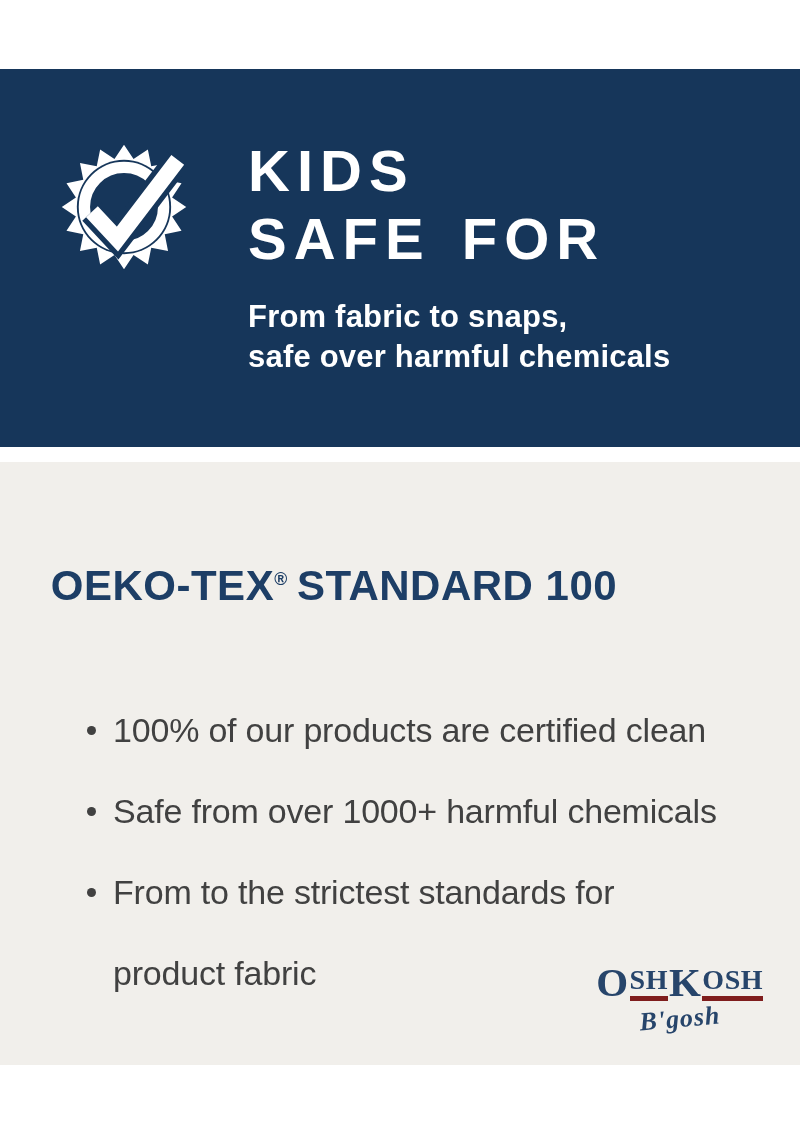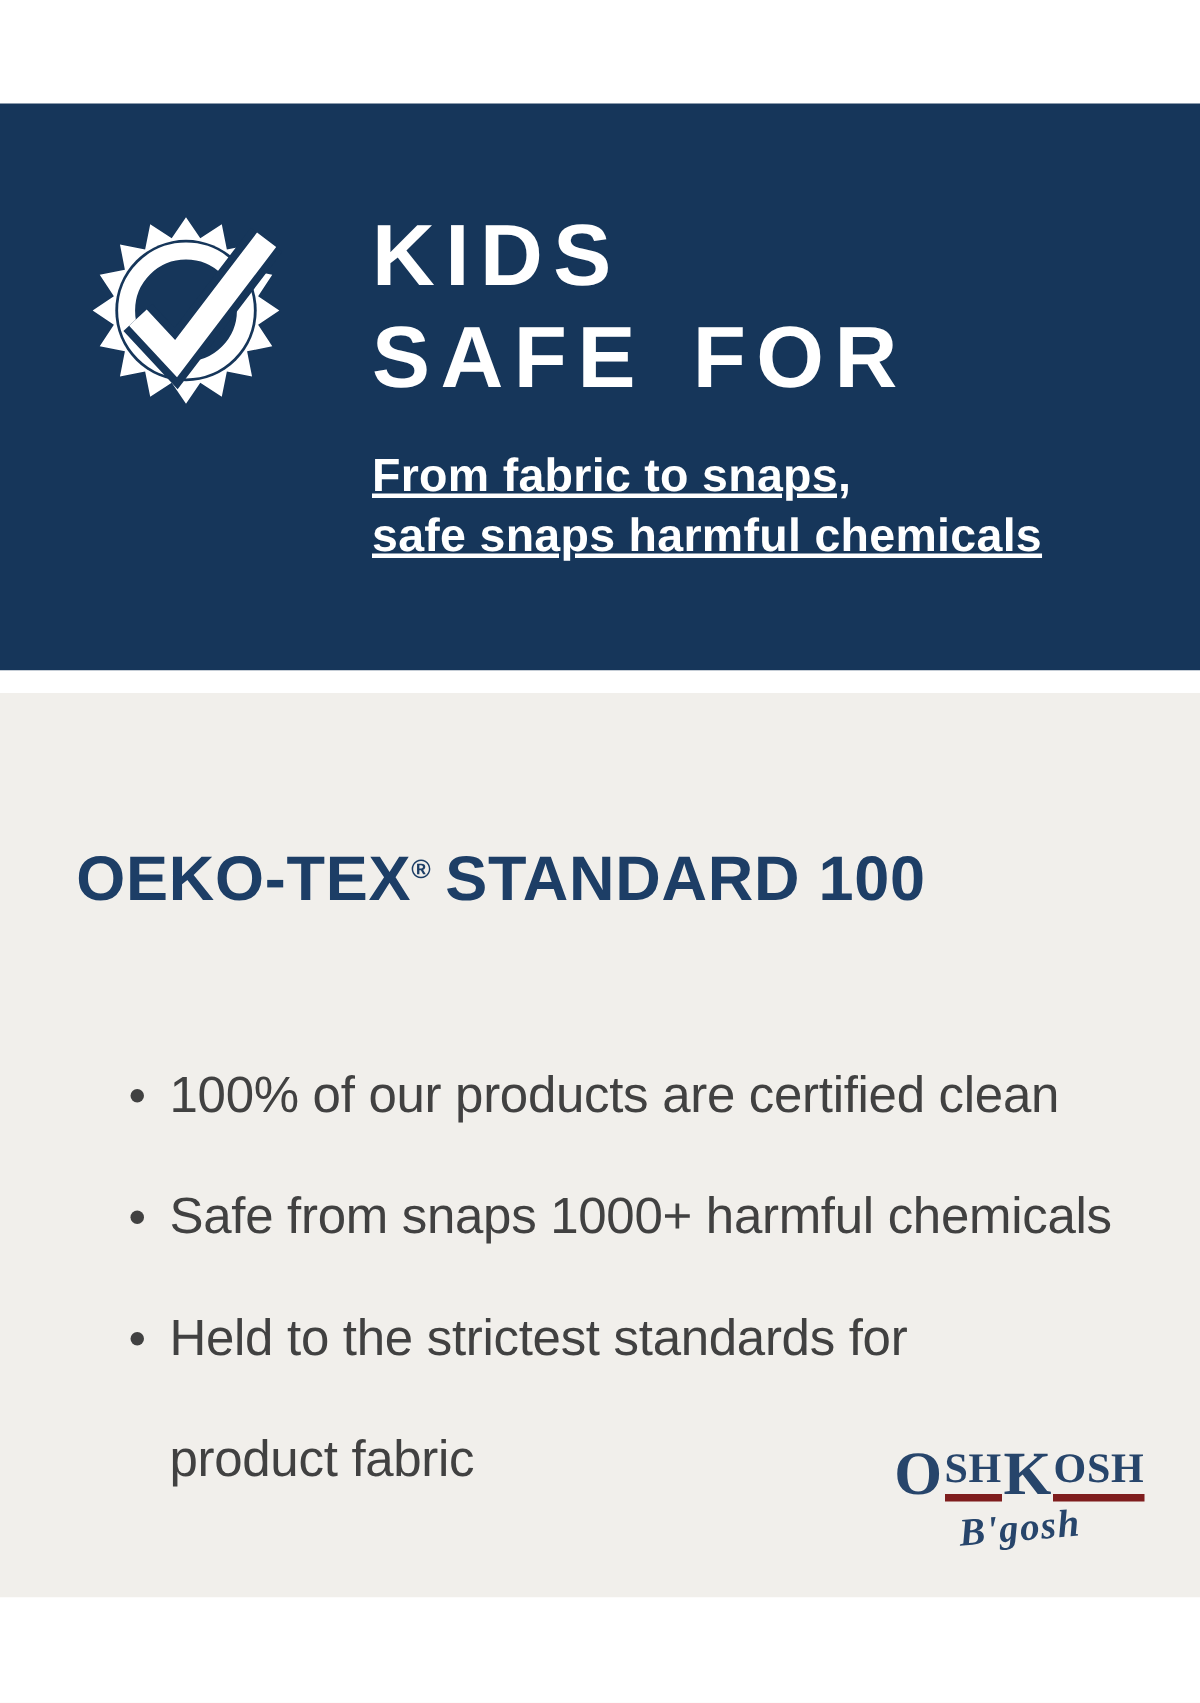--- a/index.html
+++ b/index.html
@@ -35,21 +35,21 @@
   }
   .hero-title span { display: block; }
   .hero-subtitle {
     position: absolute; left: 248px; top: 228px;
     color: #ffffff;
     font-size: 31px; font-weight: bold;
     line-height: 40px;
     letter-spacing: 0.2px;
     white-space: nowrap;
   }
-  .hero-subtitle span { display: block; text-decoration: underline; }
+  .hero-subtitle span { display: block; }
 
   
   .cert-heading {
     position: absolute; left: 0; top: 100px; width: 668px;
     text-align: center;
     color: #1d3e66;
     font-size: 42px; font-weight: bold;
     letter-spacing: 0.5px;
     white-space: nowrap;
   }
@@ -123,45 +123,45 @@
       </svg>
     </div>
 
     <div class="hero-title">
       <span>KIDS</span>
       <span>SAFE FOR</span>
     </div>
 
     <div class="hero-subtitle">
       <span>From fabric to snaps,</span>
-      <span>safe snaps harmful chemicals</span>
+      <span>safe over harmful chemicals</span>
     </div>
 
   </div>
 
   <div class="band-gap"></div>
 
   <div class="cert">
 
     <div class="cert-heading">
       <span>OEKO-TEX</span><sup>®</sup><span class="suffix">STANDARD 100</span>
     </div>
 
     <ul class="cert-bullets">
       <li>
         <span class="dot"></span>
         <span class="line">100% of our products are certified clean</span>
       </li>
       <li>
         <span class="dot"></span>
-        <span class="line">Safe from snaps 1000+ harmful chemicals</span>
+        <span class="line">Safe from over 1000+ harmful chemicals</span>
       </li>
       <li>
         <span class="dot"></span>
-        <span class="line">Held to the strictest standards for</span>
+        <span class="line">From to the strictest standards for</span>
         <span class="line">product fabric</span>
       </li>
     </ul>
 
     <div class="logo">
       <div class="logo-word">
         <span class="big">O</span>
           <span class="small">SH</span>
           <span class="big">K</span>
           <span class="small">OSH</span>

